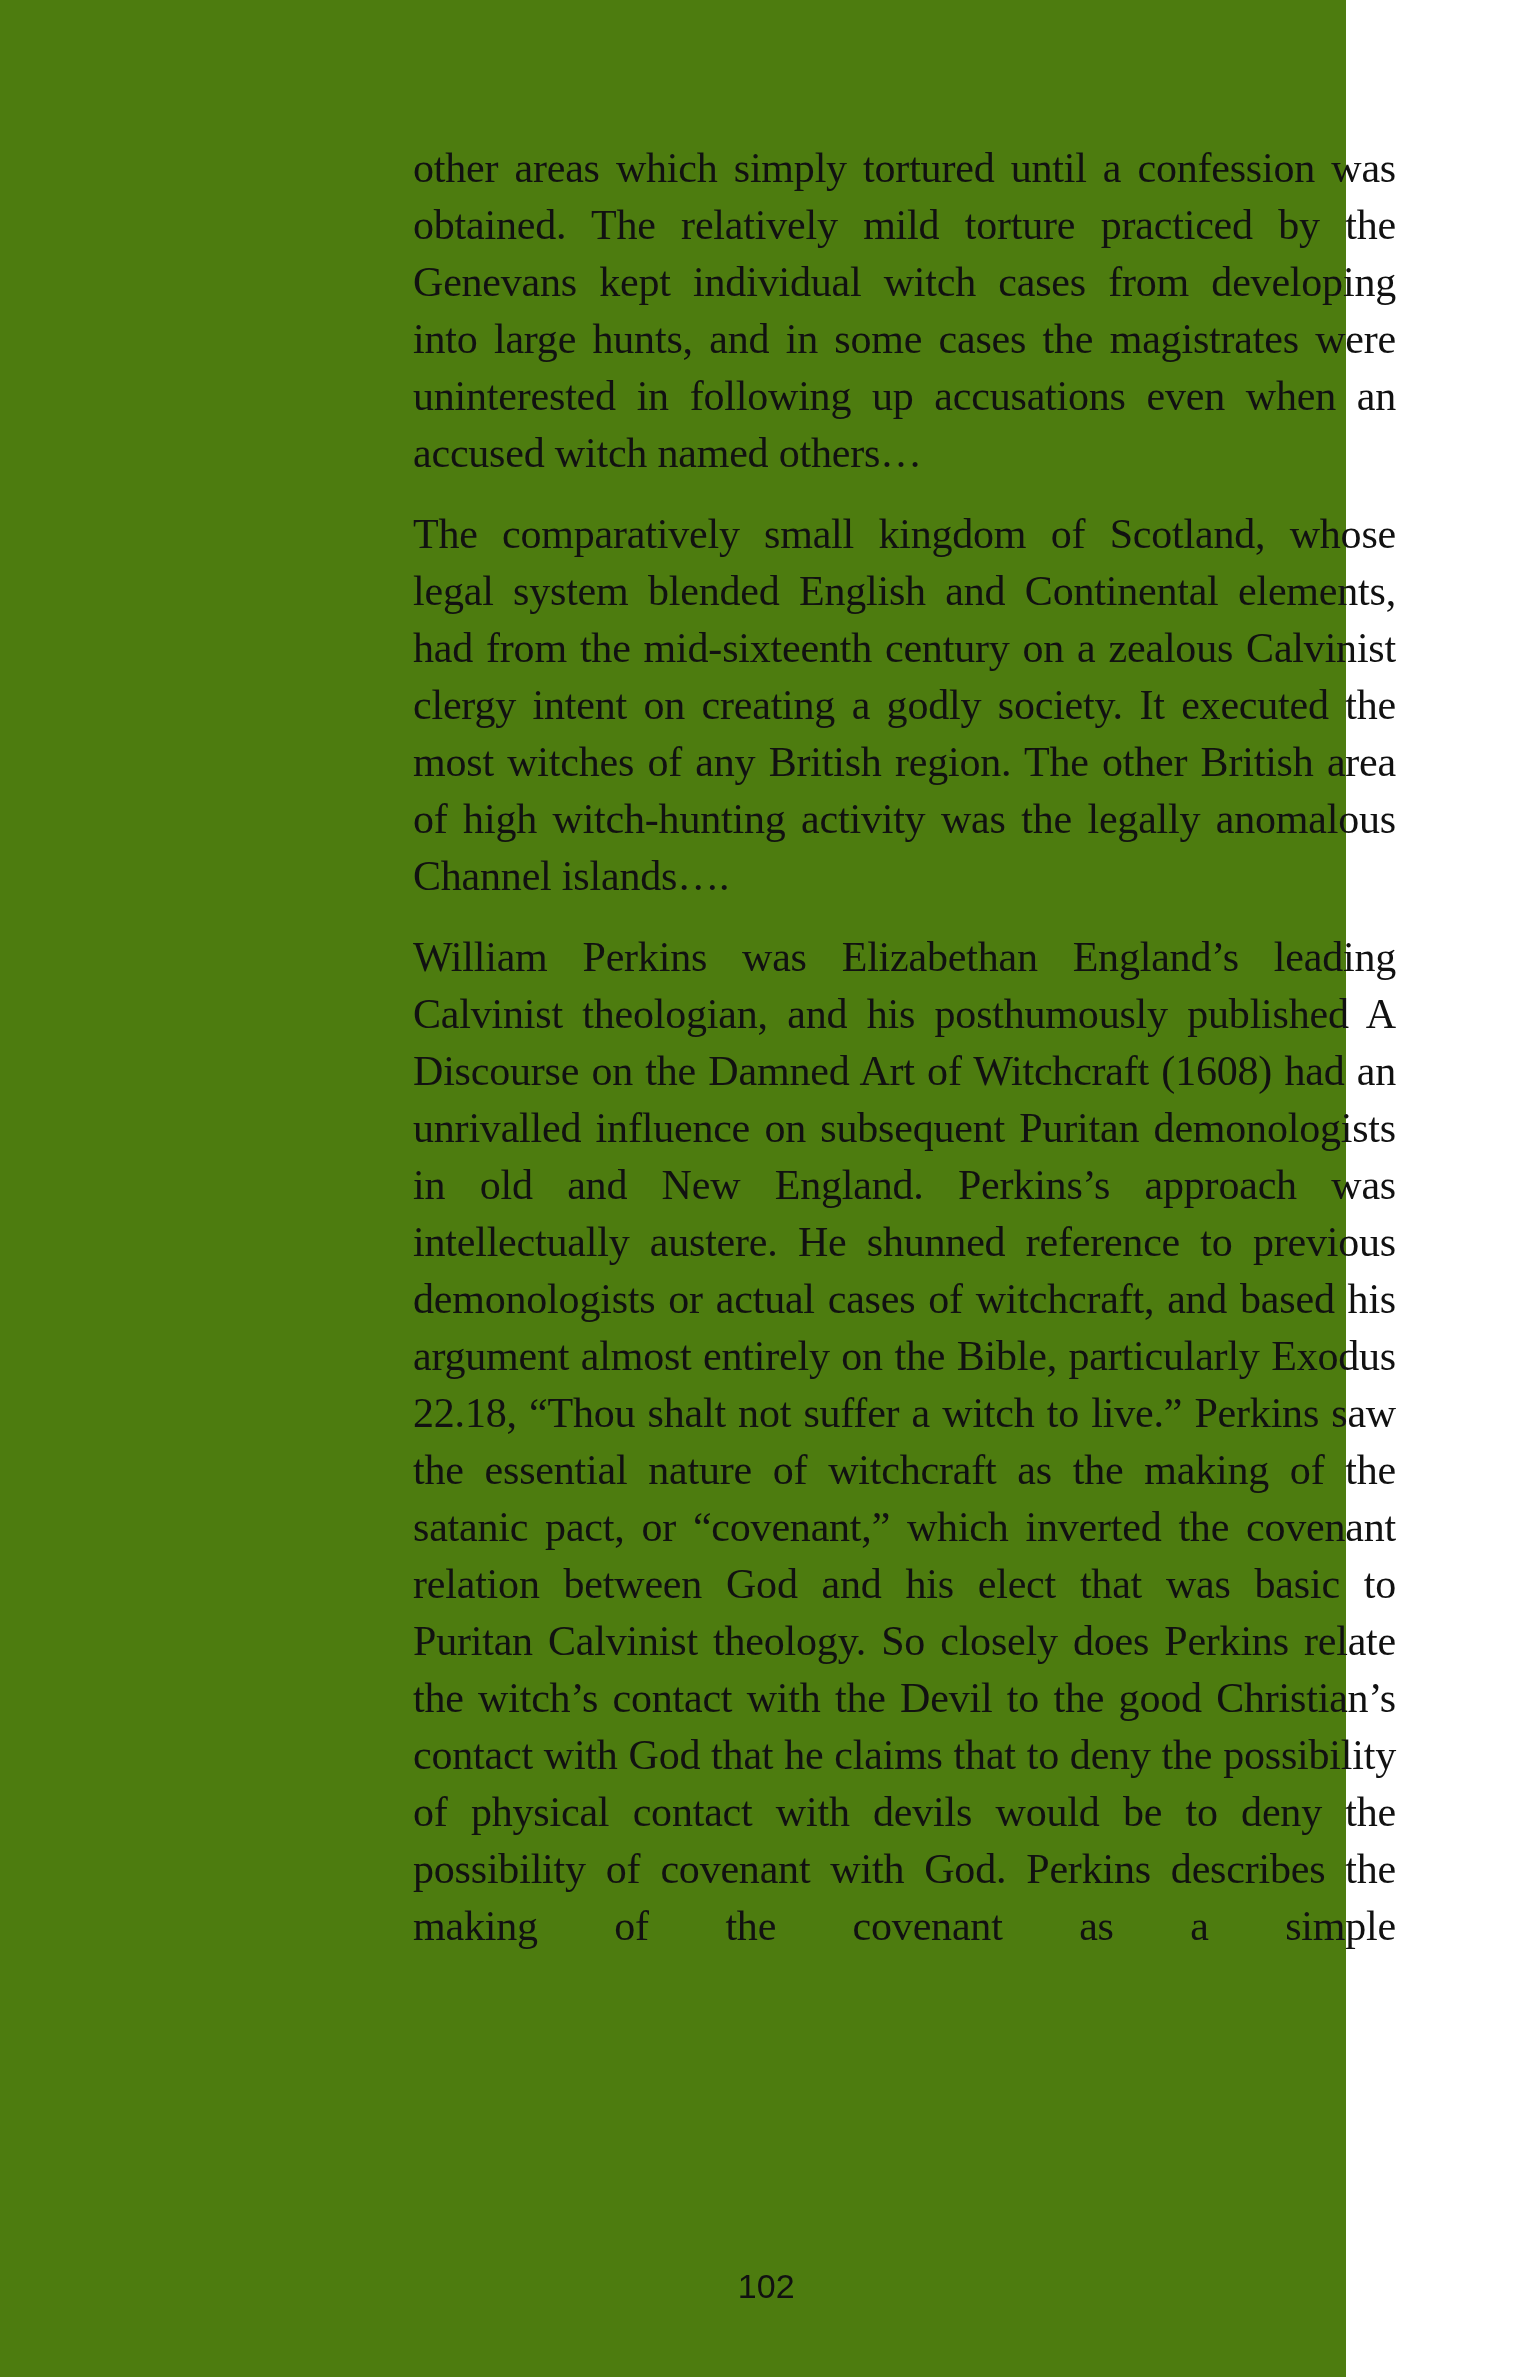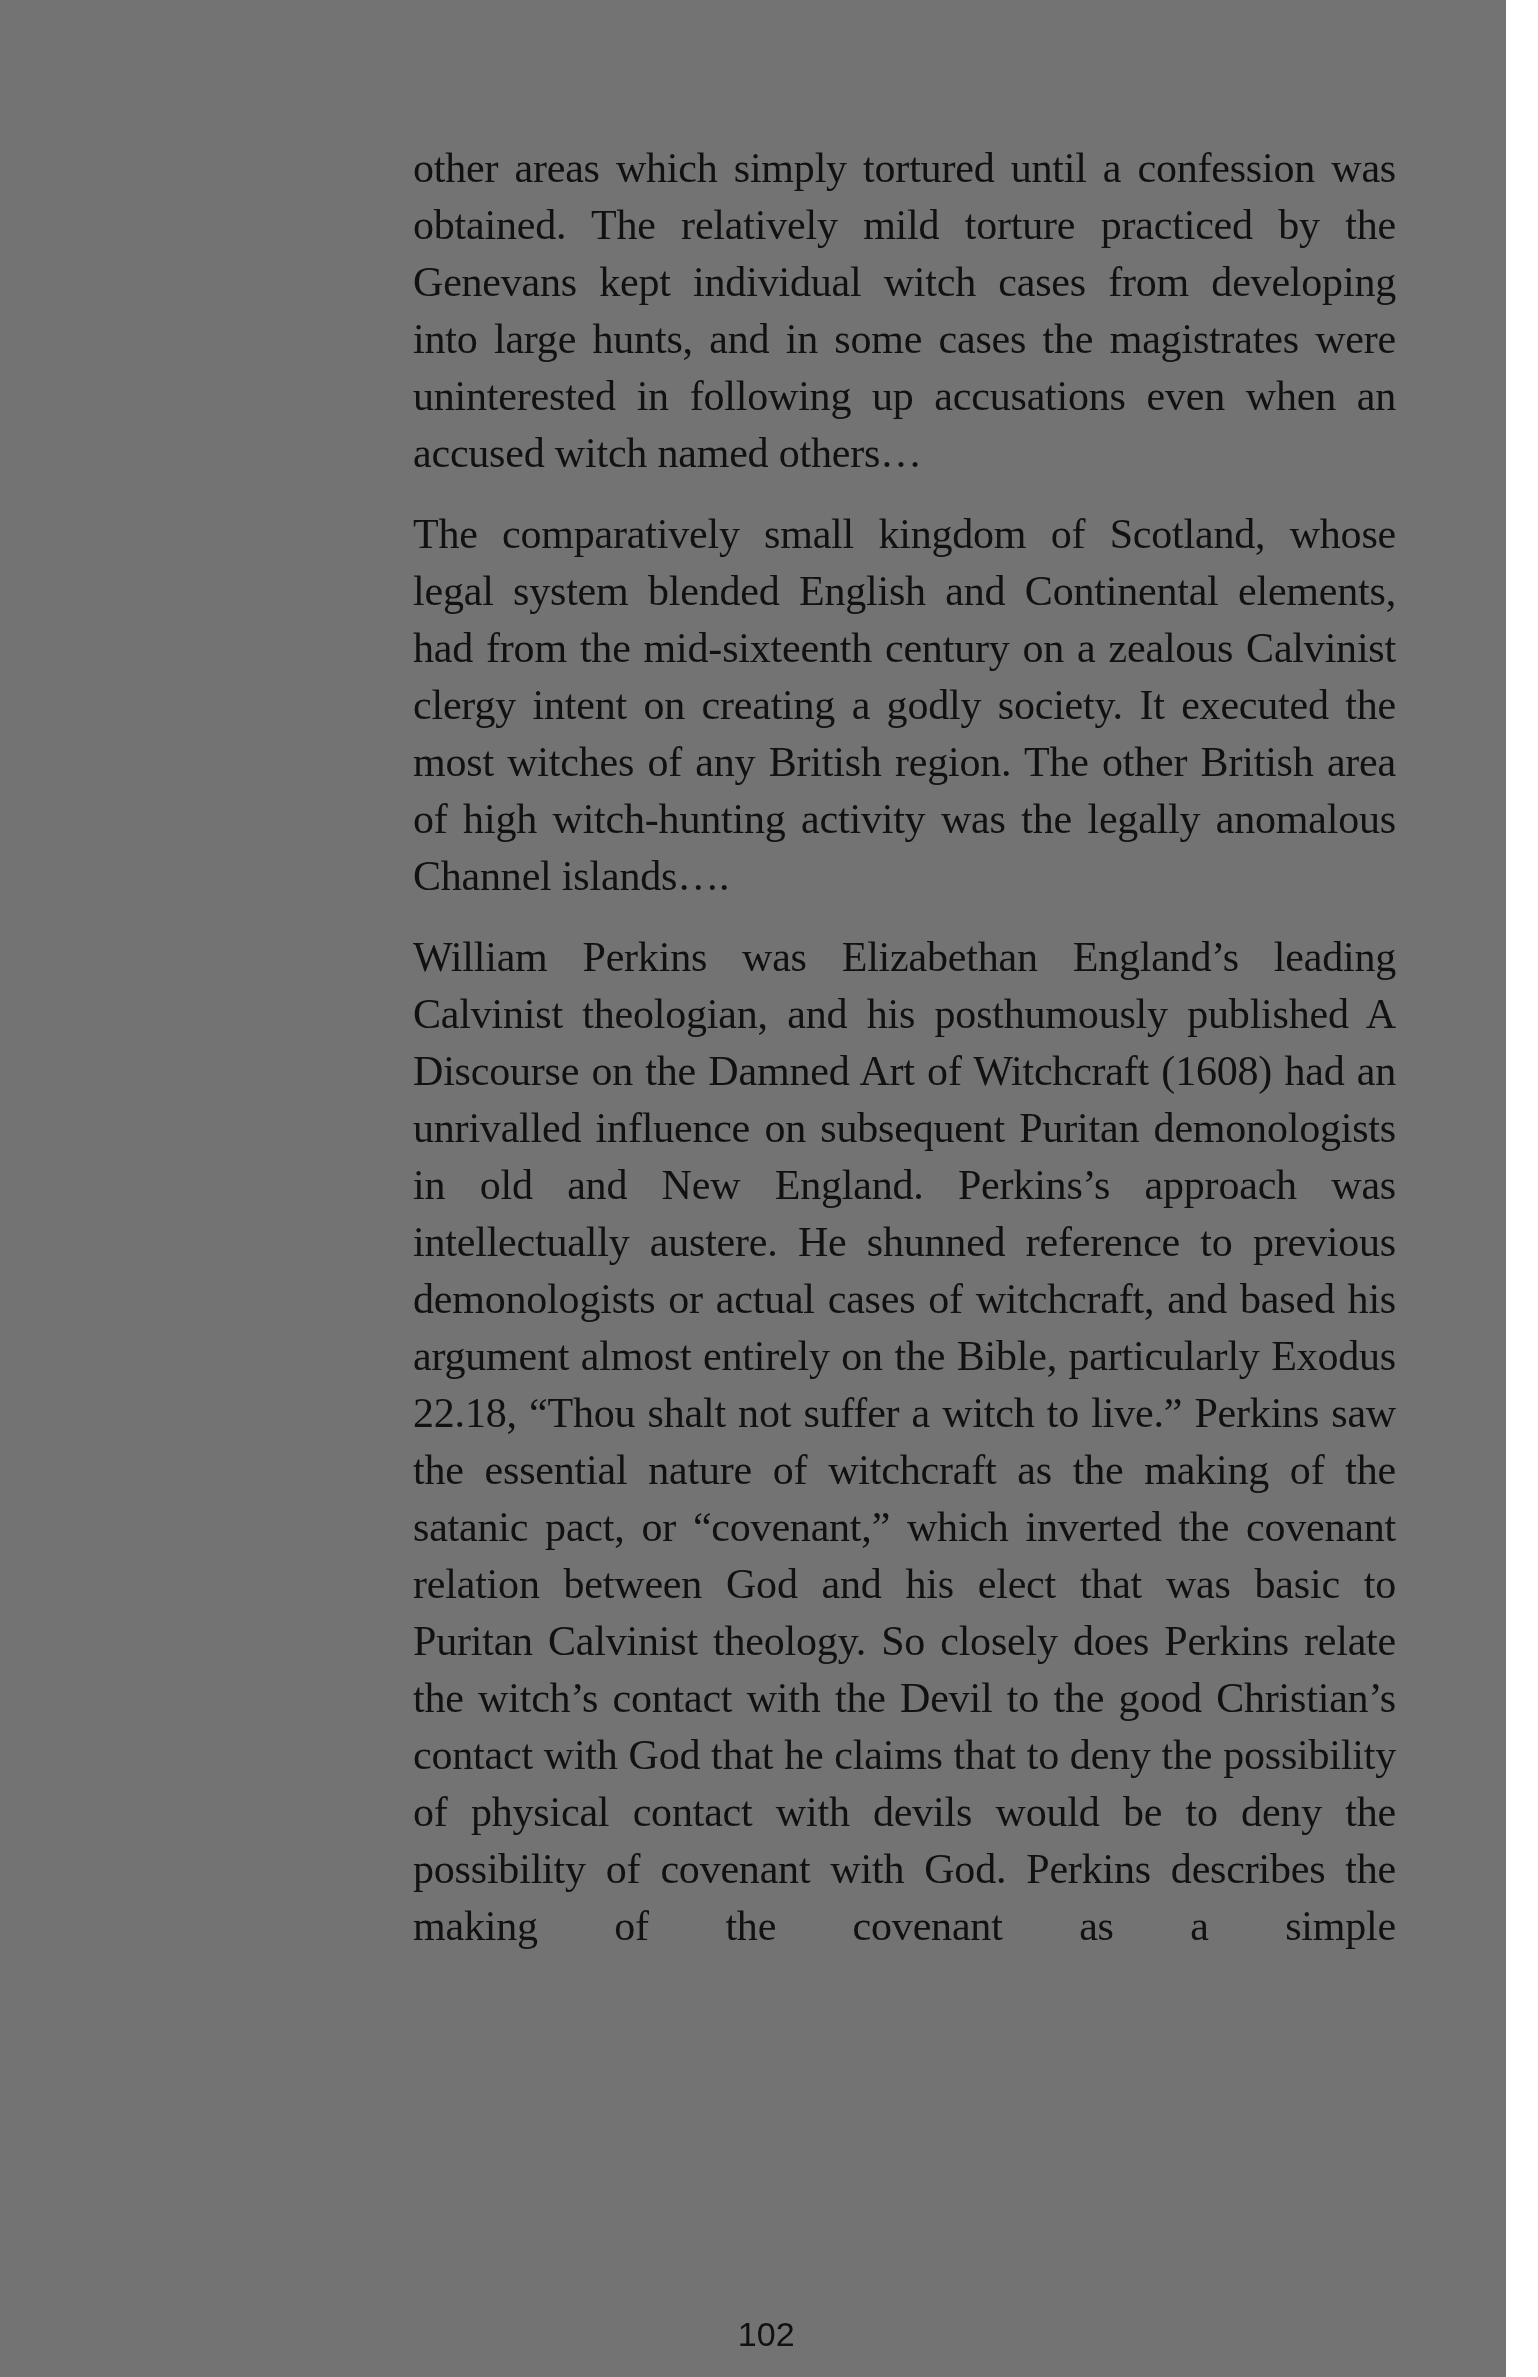--- a/index.html
+++ b/index.html
@@ -10,23 +10,23 @@
     body {
       width: 1538px;
       height: 2377px;
       position: relative;
       overflow: hidden;
     }
     .page {
       position: absolute;
       left: 0;
       top: 0;
-      width: 1506px;
+      width: 1346px;
       height: 2377px;
-      background: #737373;
+      background: #4d7c0f;
     }
     .text-block {
       position: absolute;
       left: 413px;
       top: 140px;
       width: 983px;
       font-family: "Liberation Serif", "DejaVu Serif", serif;
       font-size: 42px;
       line-height: 57px;
       color: #111111;
@@ -50,21 +50,20 @@
       top: 2267px;
       text-align: center;
       font-family: "Liberation Sans", "DejaVu Sans", sans-serif;
       font-size: 34px;
       color: #111111;
       padding-left: 0;
     }
     .page-number span {
       display: inline-block;
       margin-left: -5.6px;
-      margin-top: 48px;
     }
   </style>
 </head>
 <body>
 
 <div class="page">
   <div class="text-block">
     <p class="para">other areas which simply tortured until a confession was obtained. The relatively mild torture practiced by the Genevans kept individual witch cases from developing into large hunts, and in some cases the magistrates were uninterested in following up accusations even when an accused witch named others…</p>
     <p class="para">The comparatively small kingdom of Scotland, whose legal system blended English and Continental elements, had from the mid-sixteenth century on a zealous Calvinist clergy intent on creating a godly society. It executed the most witches of any British region. The other British area of high witch-hunting activity was the legally anomalous Channel islands….</p>
     <p class="para">William Perkins was Elizabethan England’s leading Calvinist theologian, and his posthumously published A Discourse on the Damned Art of Witchcraft (1608) had an unrivalled influence on subsequent Puritan demonologists in old and New England. Perkins’s approach was intellectually austere. He shunned reference to previous demonologists or actual cases of witchcraft, and based his argument almost entirely on the Bible, particularly Exodus 22.18, “Thou shalt not suffer a witch to live.” Perkins saw the essential nature of witchcraft as the making of the satanic pact, or “covenant,” which inverted the covenant relation between God and his elect that was basic to Puritan Calvinist theology. So closely does Perkins relate the witch’s contact with the Devil to the good Christian’s contact with God that he claims that to deny the possibility of physical contact with devils would be to deny the possibility of covenant with God. Perkins describes the making of the covenant as a simple</p>

